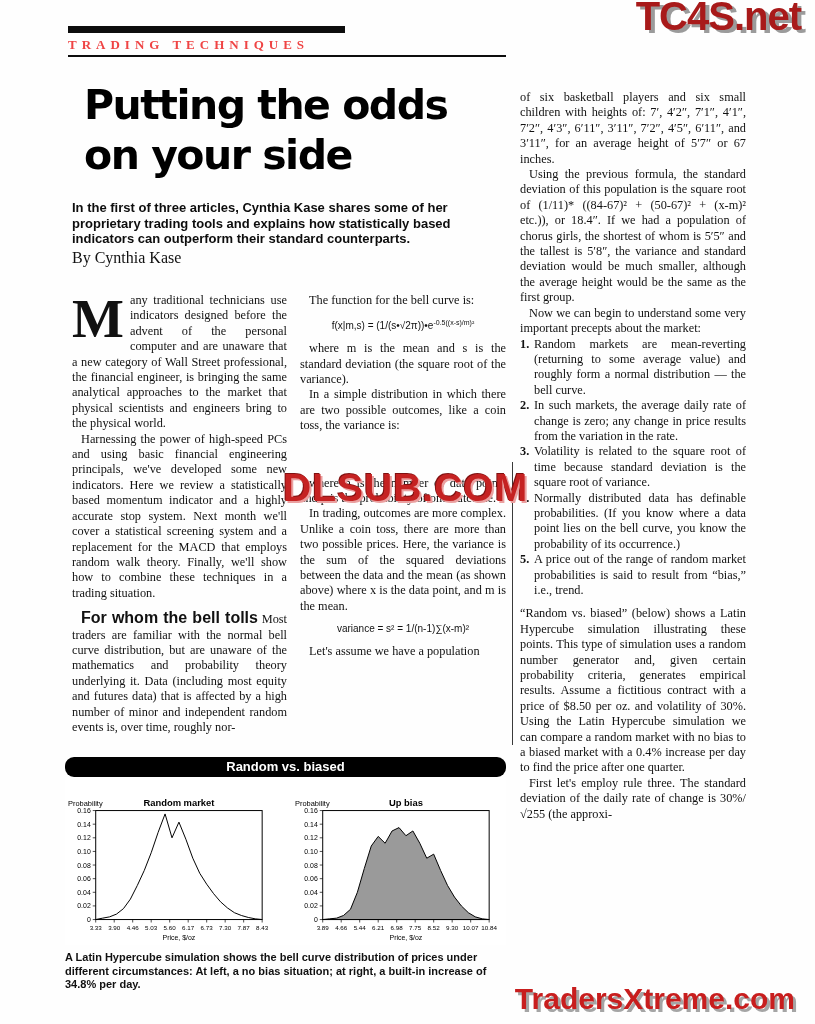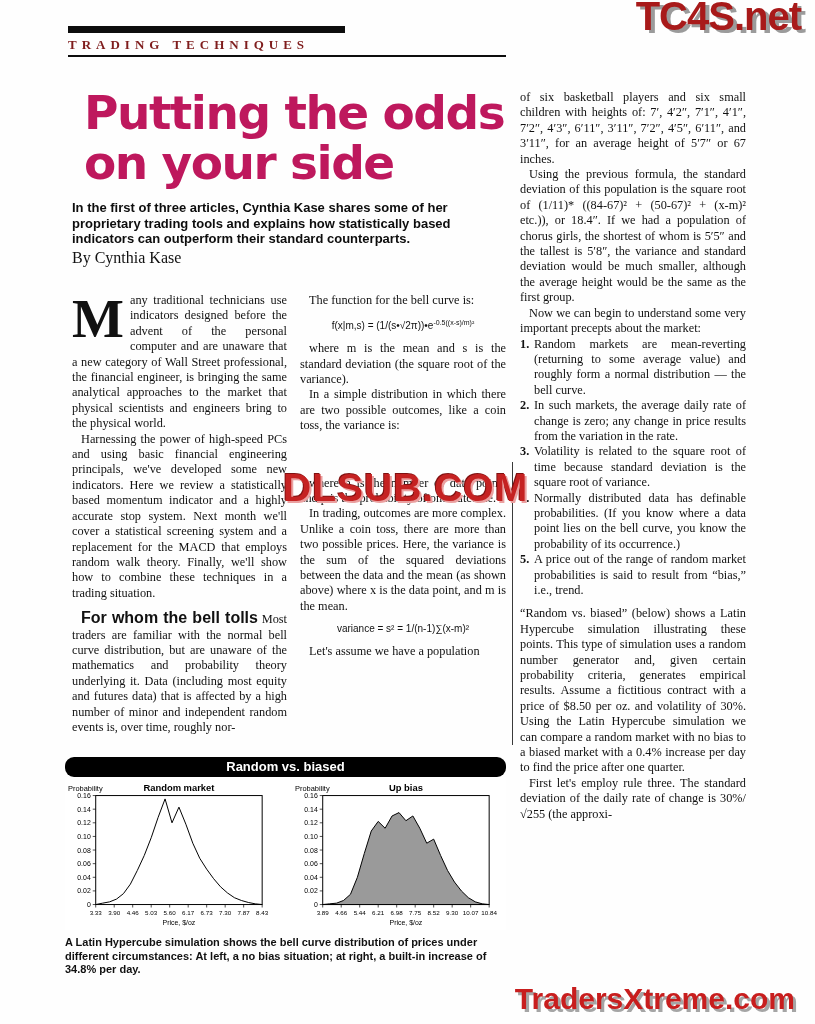--- a/index.html
+++ b/index.html
@@ -2,36 +2,36 @@
 <html><head>
 <meta charset="utf-8">
 <style>
   html,body { margin:0; padding:0; background:#e8e8e8; }
   .page { position:relative; width:815px; height:1024px; margin:0 auto; background:#fefefe;
           font-family:"Liberation Serif", serif; color:#111; overflow:hidden; }
 
   
   .kicker-bar  { position:absolute; left:68px; top:26px; width:277px; height:7px; background:#0d0d0d; }
   .kicker      { position:absolute; left:68px; top:37px; font-family:"Liberation Serif",serif;
-                 font-weight:bold; font-size:13px; letter-spacing:5px; color:#7f1d1d; }
+                 font-weight:bold; font-size:13px; letter-spacing:5px; color:#ef4444; }
   .kicker-rule { position:absolute; left:68px; top:55px; width:438px; height:2px; background:#0d0d0d; }
 
   
   .wm-top    { position:absolute; top:-6px; right:14px; font-family:"Liberation Sans",sans-serif;
                font-weight:bold; font-size:40px; color:#a81a1a; letter-spacing:-1px;
                text-shadow:4px 3px 0 #9b9b9b; }
   .wm-center { position:absolute; left:283px; top:466px; font-family:"Liberation Sans",sans-serif;
                font-weight:bold; font-size:39px; color:#c52222; letter-spacing:1px;
                text-shadow:2px 2px 0 #eaa0a0, -1px -1px 0 #801010; }
   .wm-bottom { position:absolute; right:20px; top:982px; font-family:"Liberation Sans",sans-serif;
                font-weight:bold; font-size:30px; color:#c81e1e; text-shadow:3px 3px 0 #a5a5a5; }
 
   
-  .title  { position:absolute; left:84px; top:88px; font-family:"DejaVu Sans",sans-serif;
-            font-weight:bold; font-size:47px; line-height:50px; letter-spacing:-1.5px; color:#be185d; }
+  .title  { position:absolute; left:84px; top:80px; font-family:"DejaVu Sans",sans-serif;
+            font-weight:bold; font-size:41px; line-height:50px; letter-spacing:-1.5px; color:#000000; }
   .deck   { position:absolute; left:72px; top:200px; width:428px; font-family:"Liberation Sans",sans-serif;
             font-weight:bold; font-size:13px; line-height:15.5px; color:#0d0d0d; }
   .byline { position:absolute; left:72px; top:249px; font-size:16px;text-align:center; }
 
   
   .col { position:absolute; text-align:justify; font-size:12.3px; line-height:15.4px; overflow:hidden; }
   .col p { margin:0; text-indent:9px; }
   .col p.cont { text-indent:0; }
   .col1 { left:72px;  top:293px; width:215px; height:456px; }
   .col2 { left:300px; top:293px; width:206px; height:460px; }
@@ -49,21 +49,21 @@
   .li { position:relative; padding-left:14px; text-align:justify; }
   .li .num { position:absolute; left:0; font-weight:bold; }
   .after-list { margin-top:8px !important; }
 
   .colrule { position:absolute; left:512px; top:462px; width:1px; height:283px; background:#3a3a3a; }
 
   
   .figure { position:absolute; left:65px; top:757px; width:441px; }
   .fig-header { background:#000; color:#fff; font-family:"Liberation Sans",sans-serif;
                 font-weight:bold; font-size:13px; text-align:center; padding:2px 0 3px 0;border-radius:9px; }
-  .fig-charts { display:flex; gap:13px; padding-top:3px; background:#fff; }
+  .fig-charts { display:flex; gap:13px; padding-top:18px; background:#fff; }
   .fig-caption { font-family:"Liberation Sans",sans-serif; font-weight:bold; font-size:11px;
                  line-height:13.5px; margin-top:6px; }
 </style>
 </head>
 <body>
 
 <div class="page">
 
   <div class="kicker-bar"></div>
   <div class="kicker">TRADING TECHNIQUES</div>

